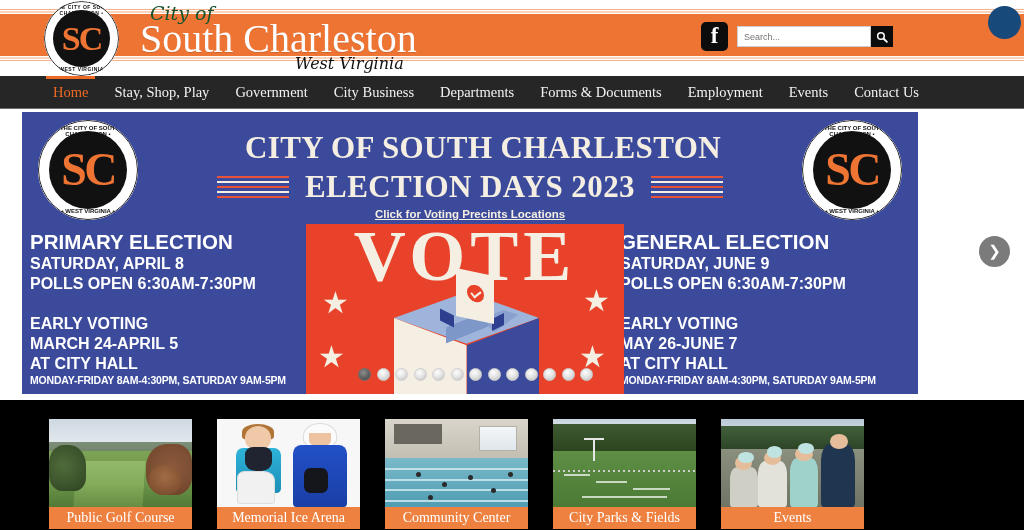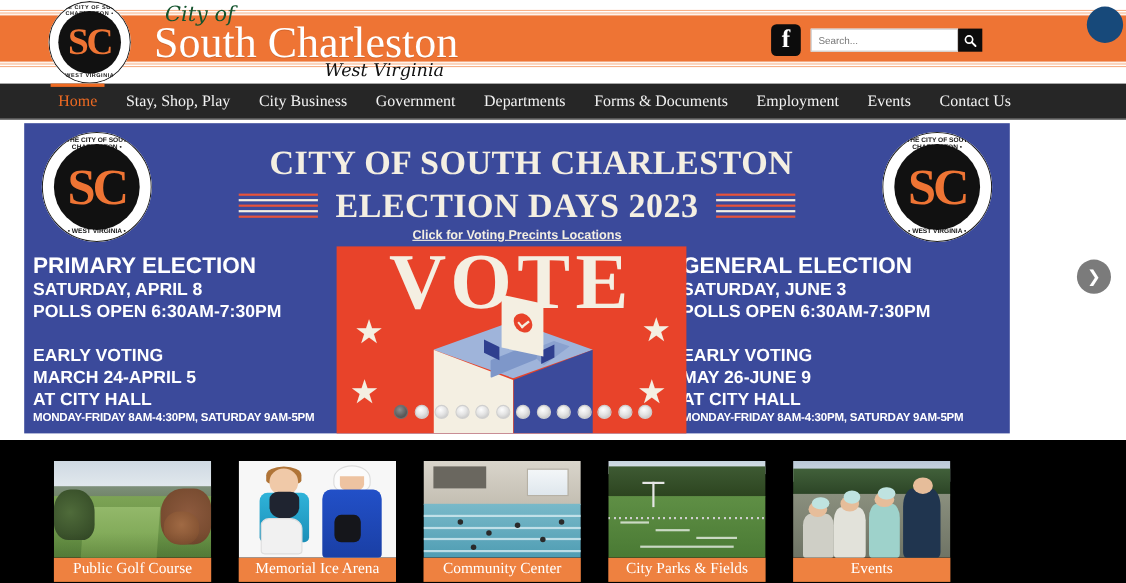--- a/index.html
+++ b/index.html
@@ -403,22 +403,22 @@
       </button>
     </div>
 
     <div id="chat-bubble"></div>
   </div>
 
   <div id="nav">
     <div id="nav-list">
       <div class="nav-item active">Home</div>
       <div class="nav-item">Stay, Shop, Play</div>
+      <div class="nav-item">Government</div>
       <div class="nav-item">City Business</div>
-      <div class="nav-item">Government</div>
       <div class="nav-item">Departments</div>
       <div class="nav-item">Forms &amp; Documents</div>
       <div class="nav-item">Employment</div>
       <div class="nav-item">Events</div>
       <div class="nav-item">Contact Us</div>
     </div>
   </div>
   <div id="nav-underline"></div>
 
   <div id="carousel">
@@ -467,25 +467,25 @@
       <div class="el-l">POLLS OPEN 6:30AM-7:30PM</div>
       <div class="el-gap"></div>
       <div class="el-l">EARLY VOTING</div>
       <div class="el-l">MARCH 24-APRIL 5</div>
       <div class="el-l">AT CITY HALL</div>
       <div class="el-fine">MONDAY-FRIDAY 8AM-4:30PM,  SATURDAY 9AM-5PM</div>
     </div>
 
     <div id="col-right" class="election-col">
       <div class="el-h">GENERAL ELECTION</div>
-      <div class="el-l">SATURDAY, JUNE 3</div>
+      <div class="el-l">SATURDAY, JUNE 9</div>
       <div class="el-l">POLLS OPEN 6:30AM-7:30PM</div>
       <div class="el-gap"></div>
       <div class="el-l">EARLY VOTING</div>
-      <div class="el-l">MAY 26-JUNE 9</div>
+      <div class="el-l">MAY 26-JUNE 7</div>
       <div class="el-l">AT CITY HALL</div>
       <div class="el-fine">MONDAY-FRIDAY 8AM-4:30PM,  SATURDAY 9AM-5PM</div>
     </div>
   </div>
 
   <div id="vote-art">
     <div id="vote-word">VOTE</div>
 
     <span class="star-g" style="left:16px;  top:64px; font-size:30px;">★</span>
     <span class="star-g" style="left:12px;  top:118px; font-size:30px;">★</span>

